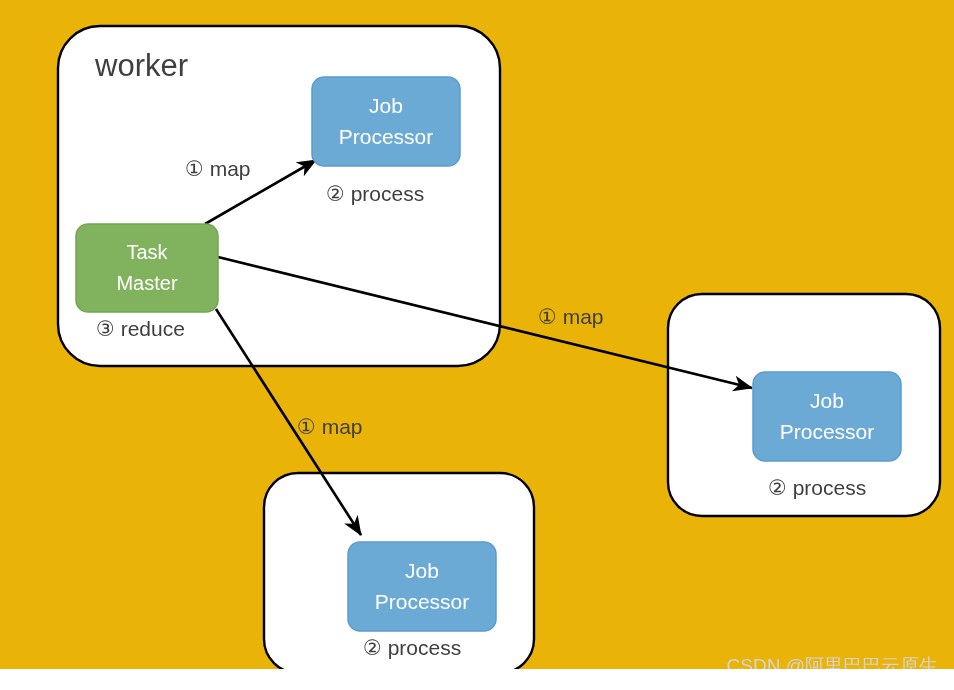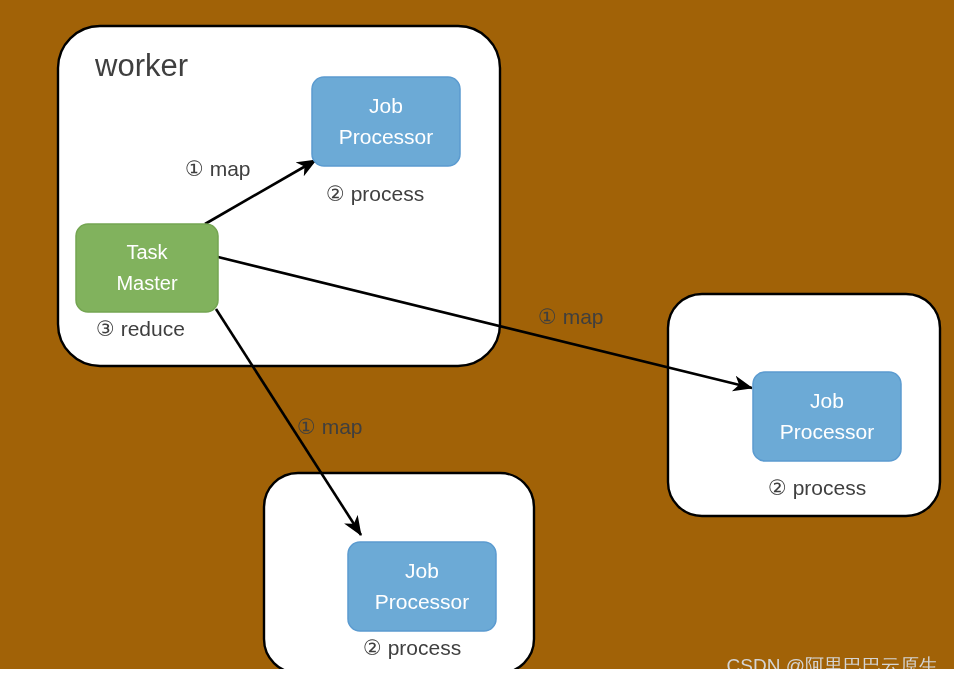--- a/index.html
+++ b/index.html
@@ -7,21 +7,21 @@
     padding: 0;
     background: #ffffff;
   }
   body {
     font-family: "Liberation Sans", "DejaVu Sans", sans-serif;
   }
   #canvas {
     position: relative;
     width: 954px;
     height: 669px;
-    background: #a16207;
+    background: #eab308;
     overflow: hidden;
   }
   #diagram-svg {
     position: absolute;
     left: 0;
     top: 0;
     width: 954px;
     height: 690px;
   }
   .group-box {

